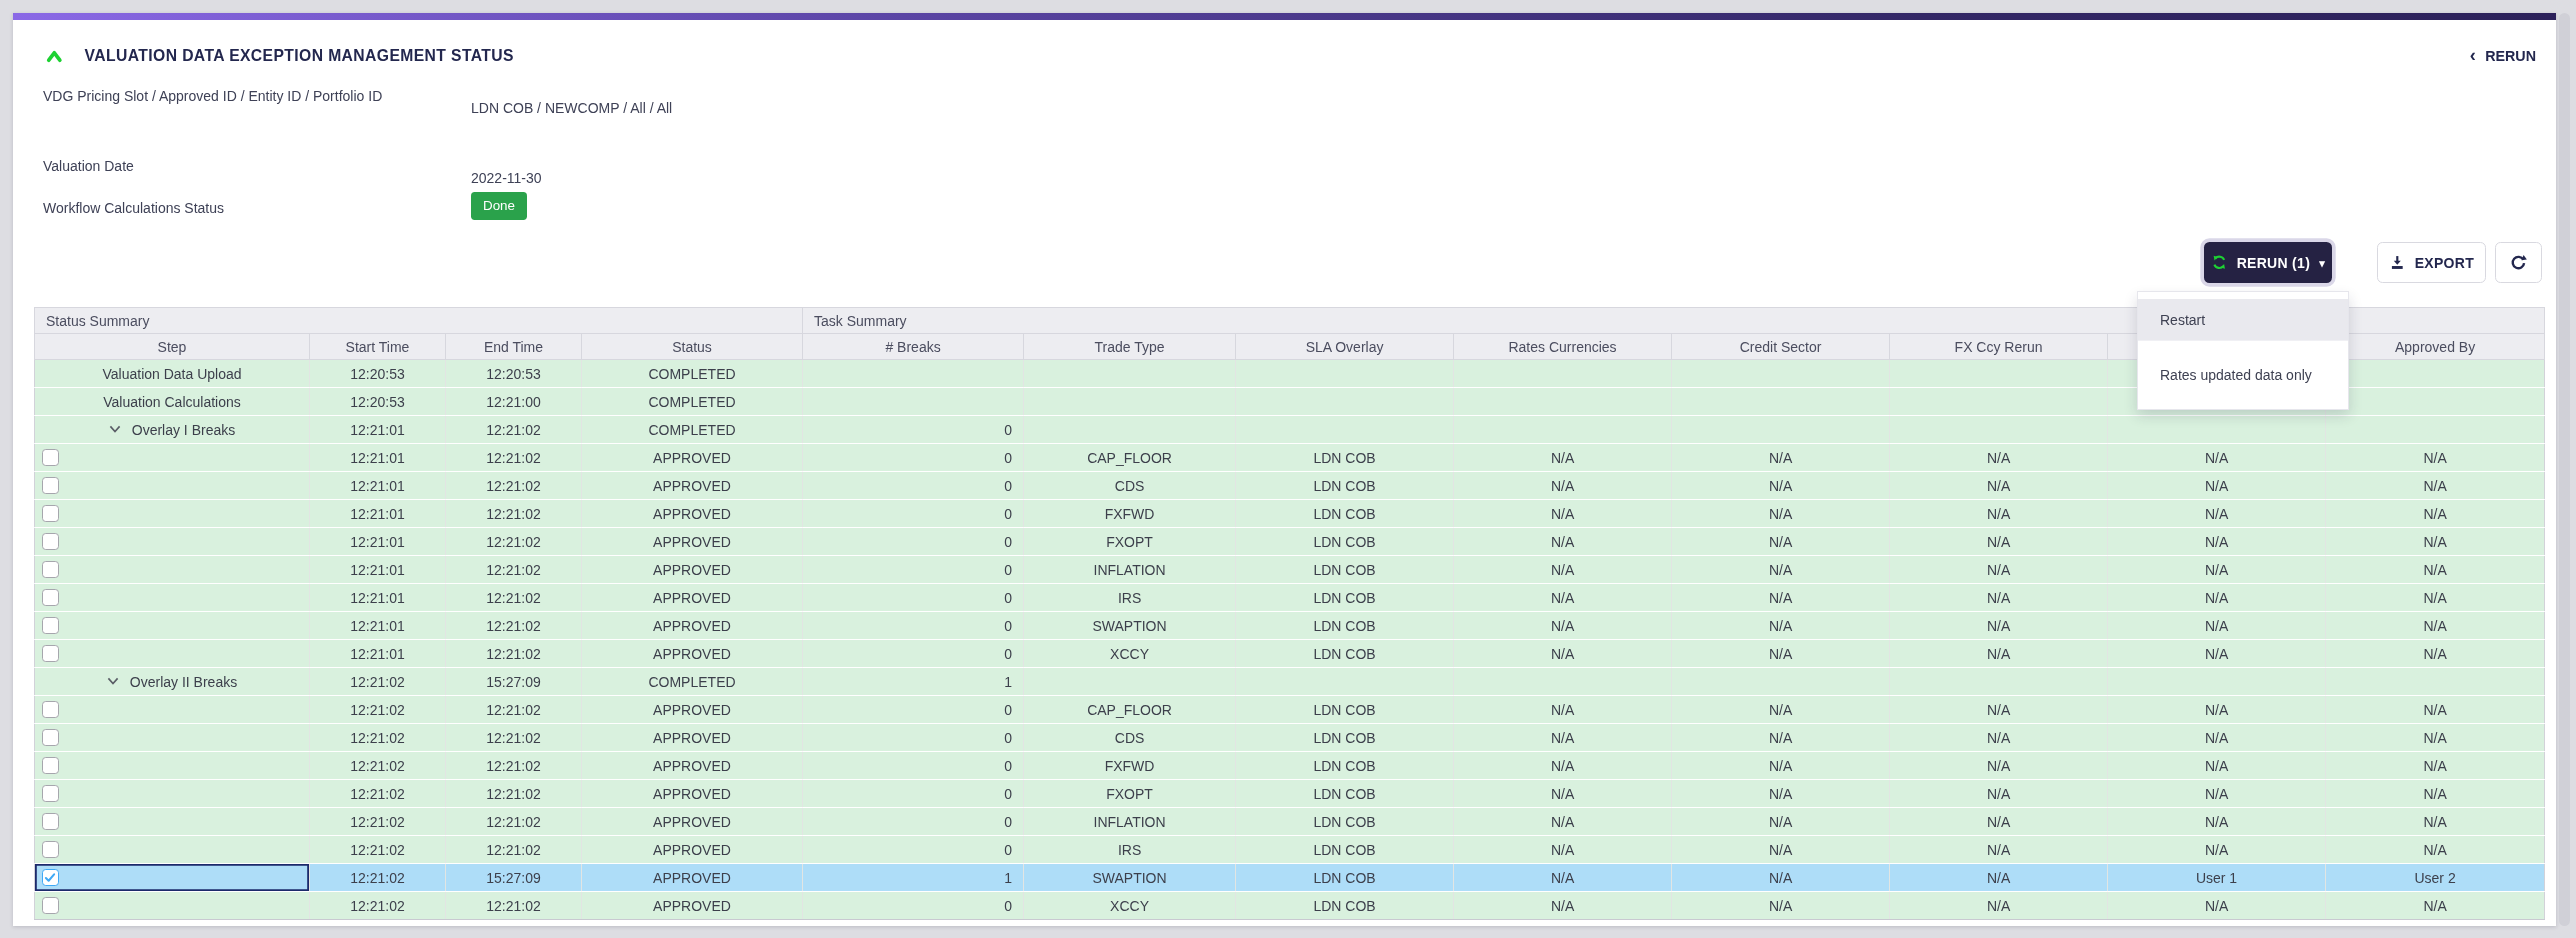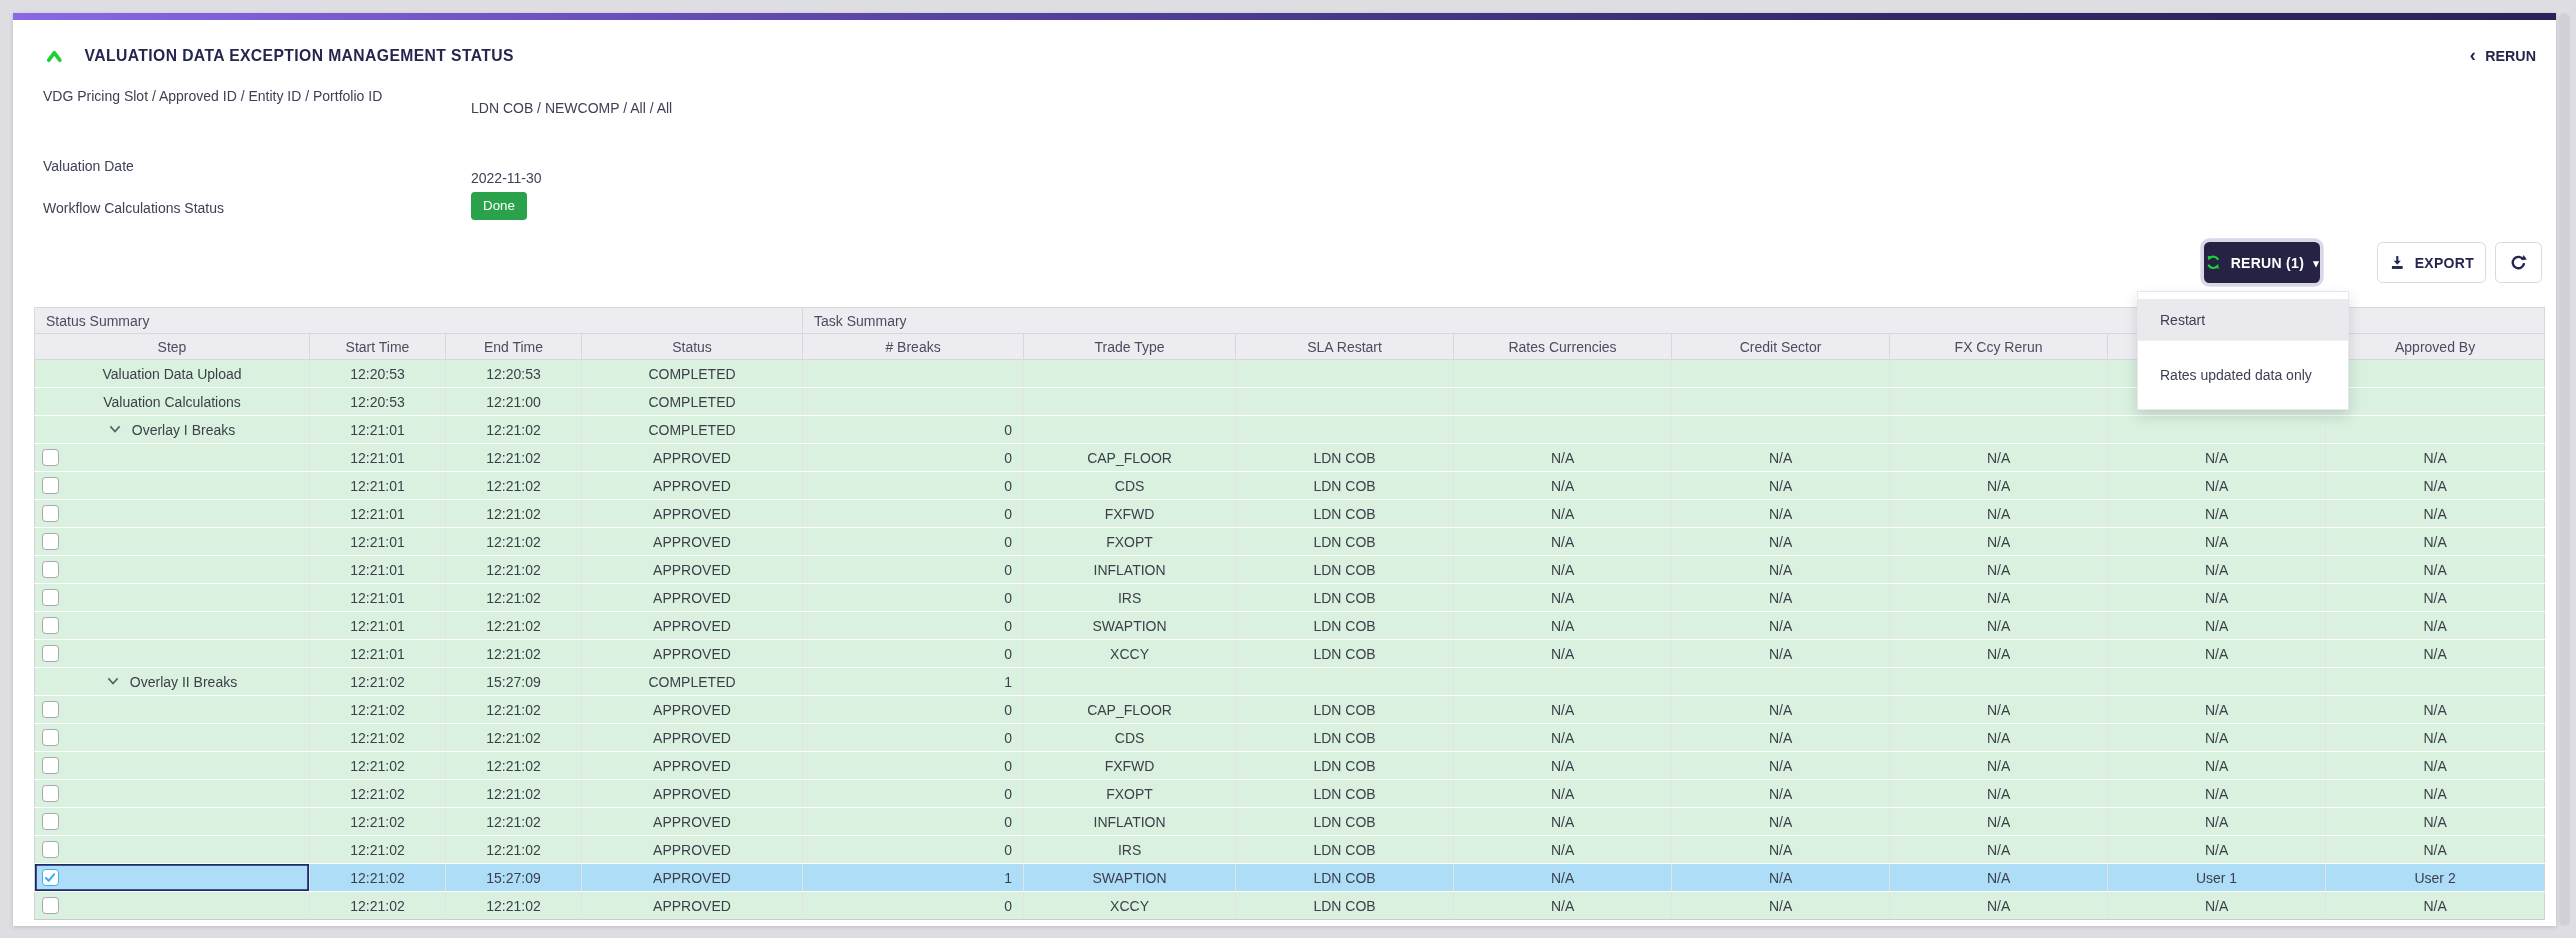--- a/index.html
+++ b/index.html
@@ -44,21 +44,21 @@
   .meta-value { position:absolute; left:428px; top:12px; white-space:nowrap; line-height:23px; }
   .badge-done {
     display:inline-block; background:#2aa24b; color:#fff; font-size:13.4px;
     padding:7.4px 12px; border-radius:3.7px; line-height:1;
   }
   
   .btn { position:absolute; top:229px; height:41px; border-radius:5.5px; display:flex;
     align-items:center; justify-content:center; gap:9.2px; cursor:pointer;
     font-size:14px; font-weight:bold; letter-spacing:0.3px; }
   .btn-rerun {
-    left:2191px; width:116px; background:#252243; color:#ffffff;
+    left:2191px; width:128px; background:#252243; color:#ffffff;
     box-shadow:0 0 0 3.7px #dad7e8;
   }
   .btn-rerun .caret { font-size:11px; transform:translateY(0.9px); }
   .btn-light { background:#ffffff; border:0.9px solid #d9d9e0; color:#23274e; }
   .btn-export { left:2364px; width:109px; }
   .btn-reload { left:2482px; width:47px; }
   
   .dropdown {
     position:absolute; left:2124px; top:278px; width:212px; z-index:30;
     background:#ffffff; border:0.9px solid #e6e6ec;
@@ -190,21 +190,21 @@
             <th class="group-h" colspan="4">Status Summary</th>
             <th class="group-h" colspan="8">Task Summary</th>
           </tr>
           <tr>
             <th>Step</th>
             <th>Start Time</th>
             <th>End Time</th>
             <th>Status</th>
             <th># Breaks</th>
             <th>Trade Type</th>
-            <th>SLA Restart</th>
+            <th>SLA Overlay</th>
             <th>Rates Currencies</th>
             <th>Credit Sector</th>
             <th>FX Ccy Rerun</th>
             <th></th>
             <th>Approved By</th>
           </tr>
         </thead>
       <tbody>
           <tr>
             <td class="step-td">

